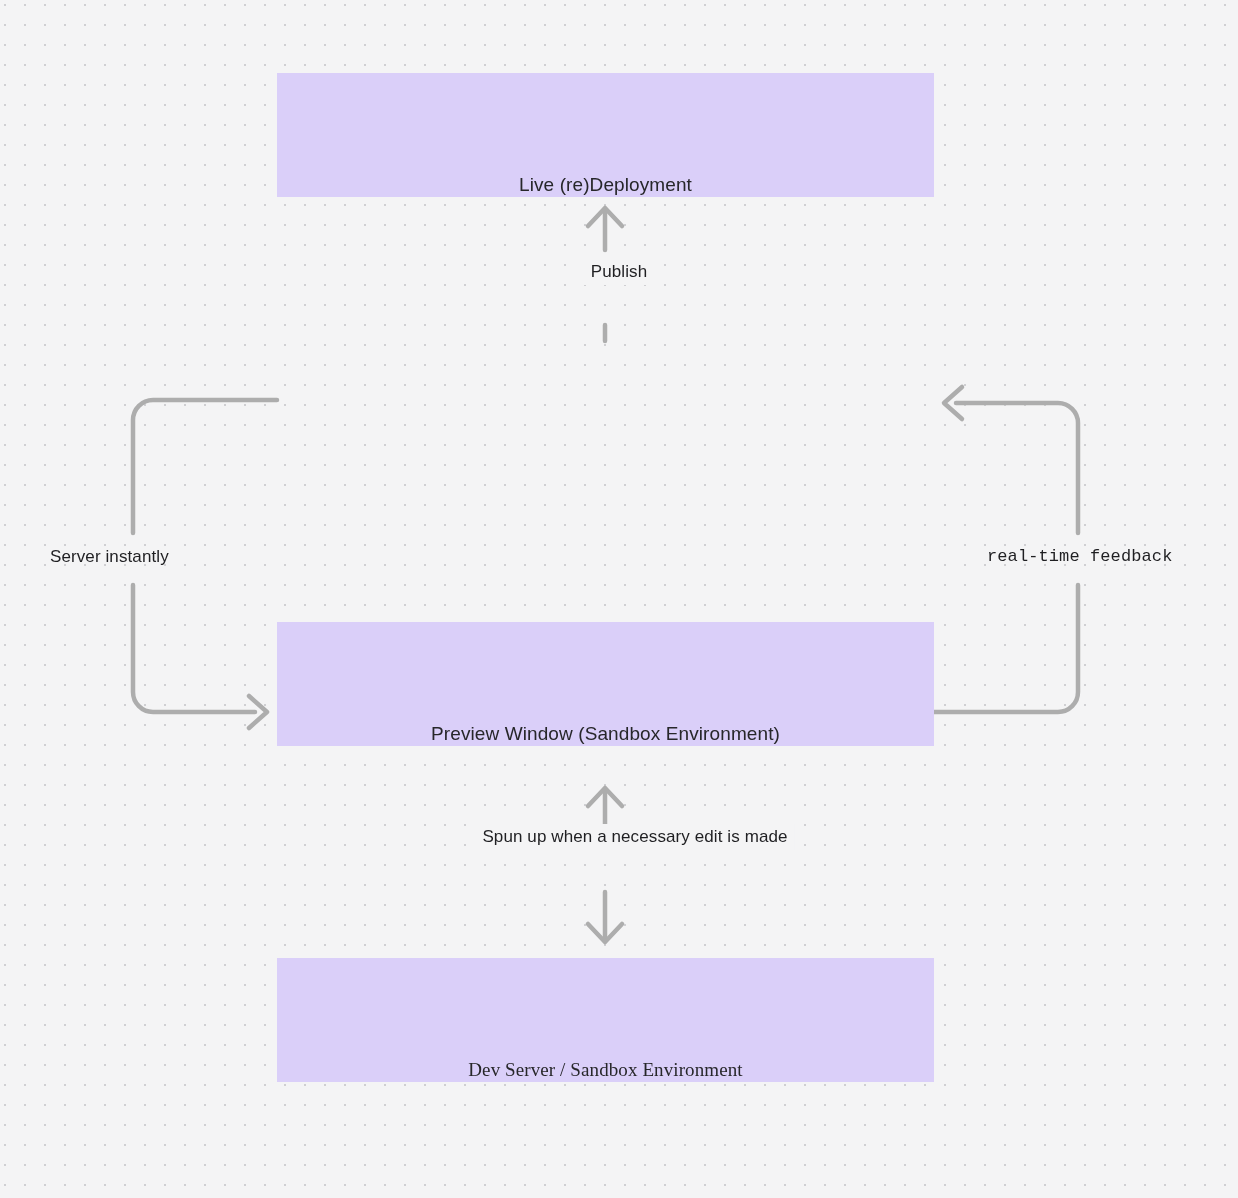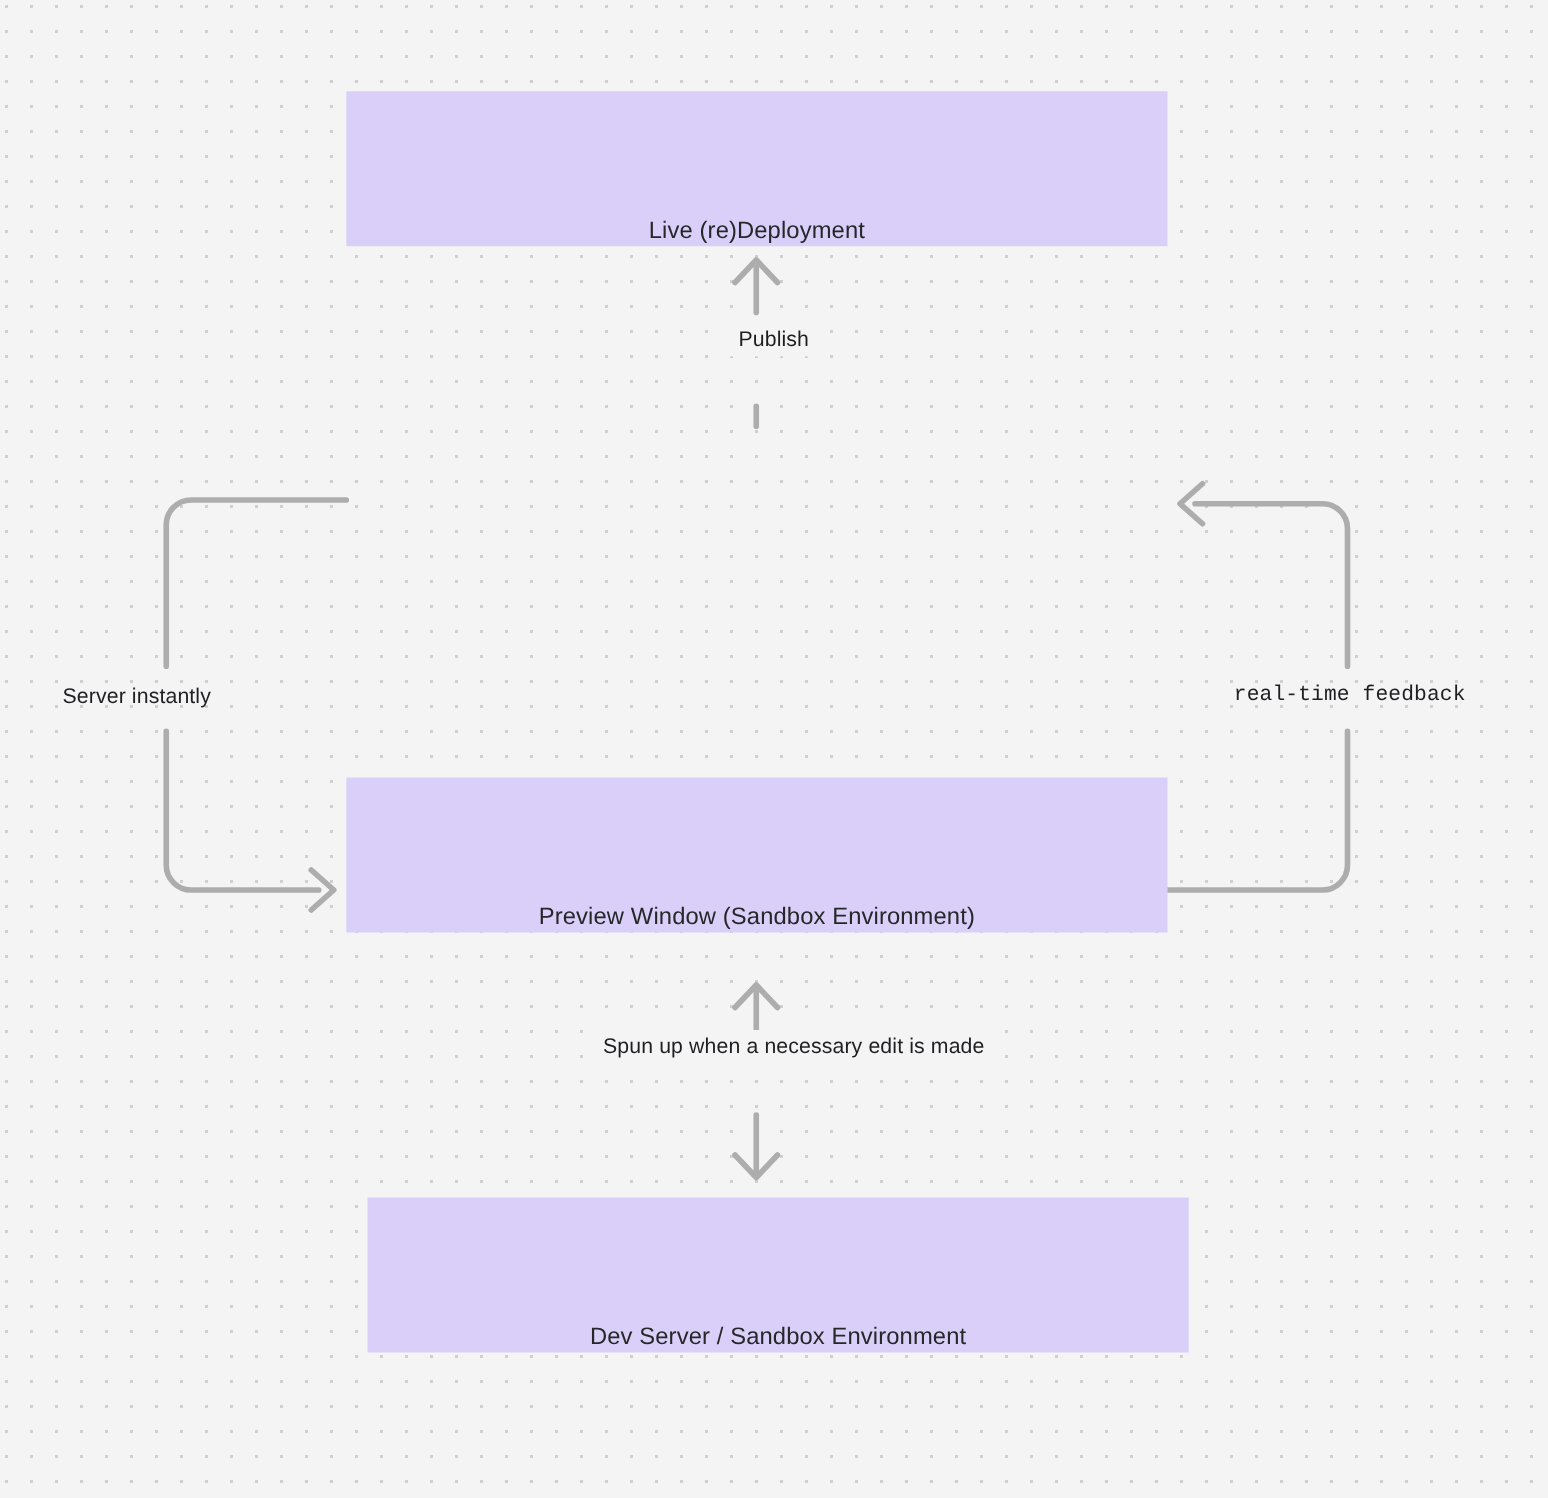--- a/index.html
+++ b/index.html
@@ -50,21 +50,21 @@
     line-height: 1.2;
     color: #27272a;
     text-align: center;
     letter-spacing: 0.1px;
     white-space: nowrap;
   }
 
   #node-live-deployment { left: 277px; top: 73px;  width: 657px; height: 124px; }
   #node-user-edits      { left: 277px; top: 341px; width: 657px; height: 124px; }
   #node-preview-window  { left: 277px; top: 622px; width: 657px; height: 124px; }
-  #node-dev-server      { left: 294px; top: 958px; width: 657px; height: 124px; }
+  #node-dev-server      { left: 277px; top: 958px; width: 657px; height: 124px; font-family: Liberation Serif, serif; }
 
   
   .edge-label {
     position: absolute;
     font-size: 17px;
     line-height: 1.2;
     color: #1f1f22;
     white-space: nowrap;
     letter-spacing: 0.1px;
   }

